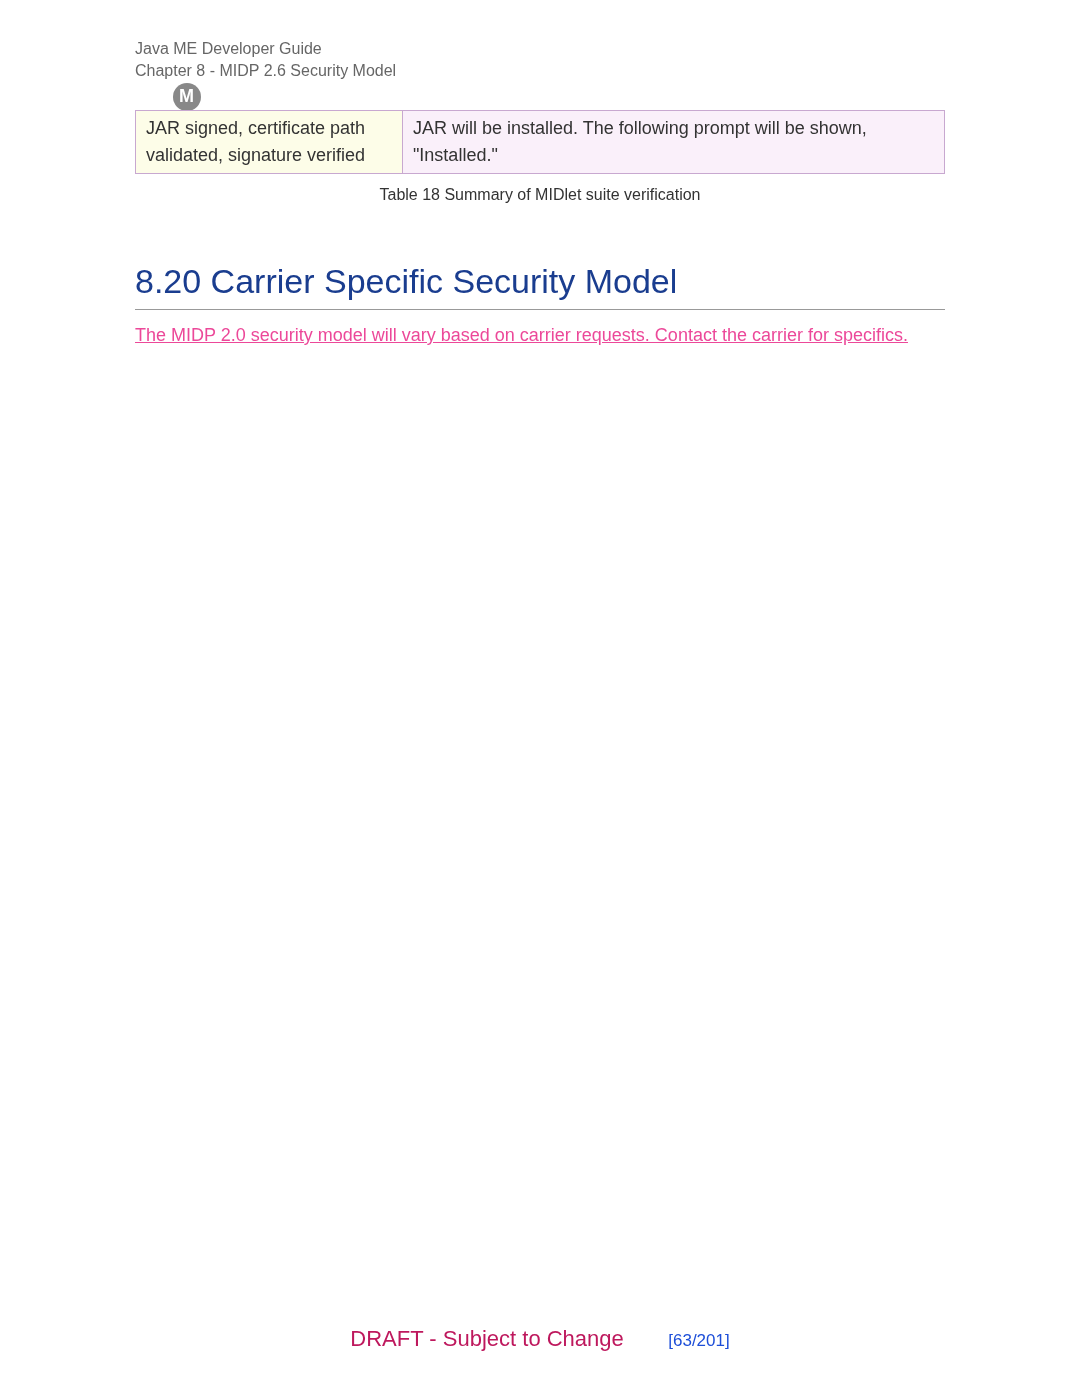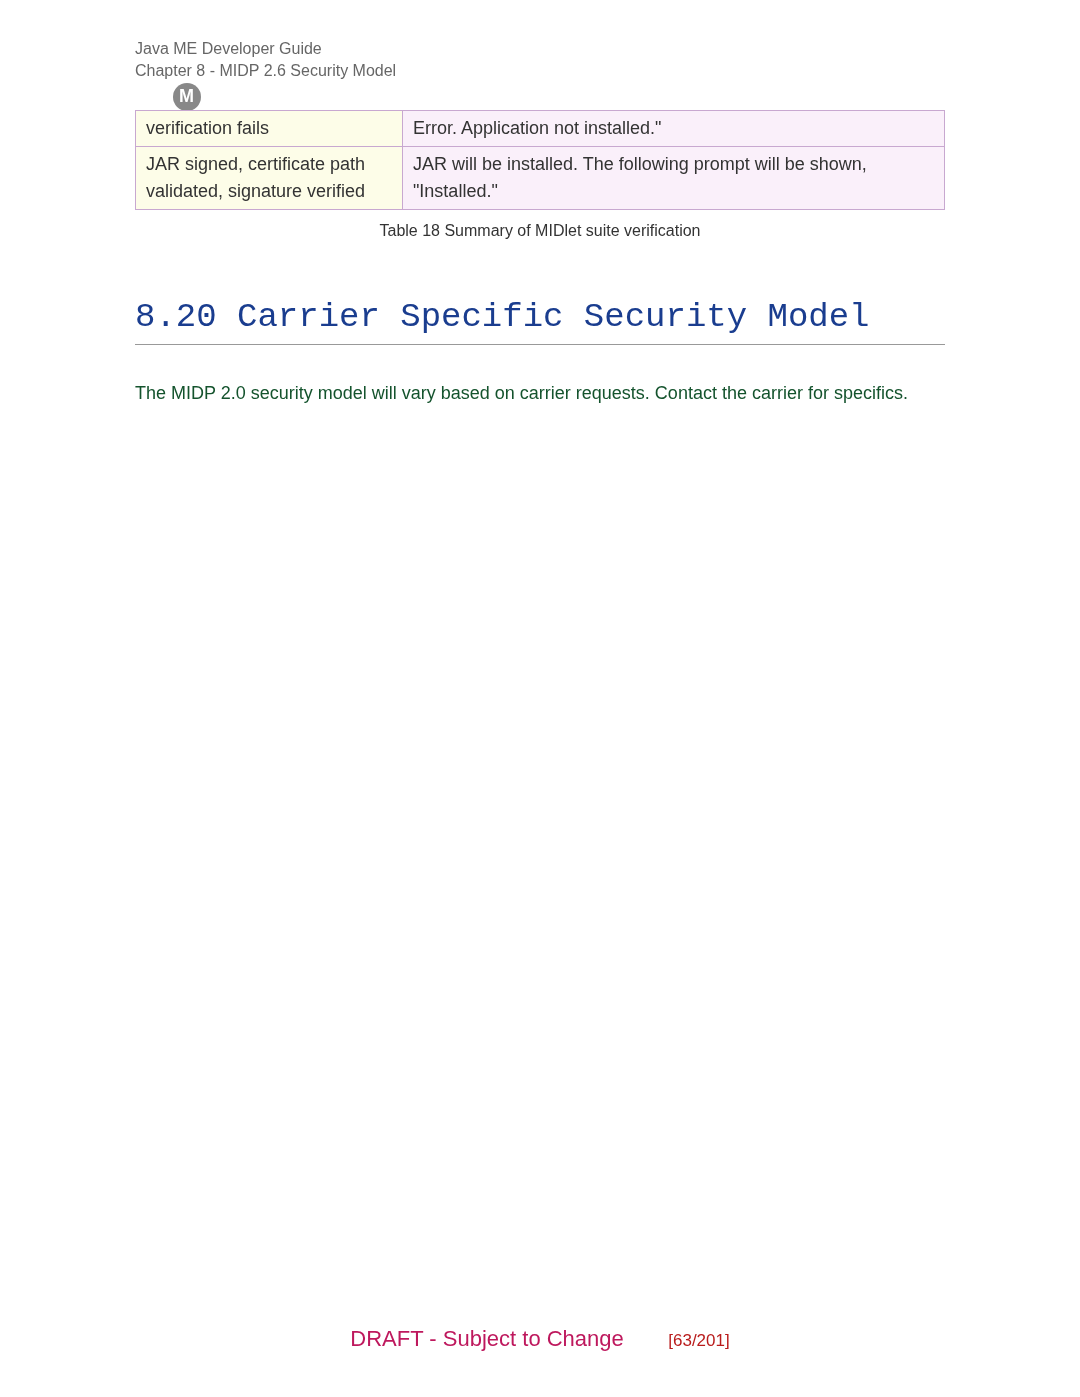--- a/index.html
+++ b/index.html
@@ -87,44 +87,45 @@
       color: #333;
       margin-top: 12px;
     }
     .section-heading {
       font-size: 34px;
       color: #1a3d8f;
       font-weight: normal;
       margin-top: 58px;
       padding-bottom: 8px;
       border-bottom: 1px solid #999;
-      font-family: Liberation Mono, monospace;
+      font-family: Liberation Sans, sans-serif;
     }
     .body-text {
       font-size: 18px;
-      color: #14532d;
-      margin-top: 31px;
+      color: #ec4899;
+      margin-top: 8px;
       line-height: 1.9;
+      text-decoration: underline;
     }
     .footer {
       position: absolute;
       bottom: 45px;
       left: 0;
       right: 0;
       text-align: center;
     }
     .footer-draft {
       font-size: 22px;
       color: #be185d;
       display: inline;
       text-align: right;
     }
     .footer-page {
       font-size: 17px;
-      color: #b91c1c;
+      color: #1d4ed8;
       margin-left: 40px;
       display: inline;
     }
   </style>
 </head>
 <body>
 
 <div class="header">
   <div class="header-text">
     <div>Java ME Developer Guide</div>
@@ -132,24 +133,20 @@
   </div>
   <div class="logo">
     <div class="logo-icon"></div>
     <div class="logo-text">MOTOROLA</div>
   </div>
 </div>
 
 <div class="content">
   <table>
     <tbody>
-        <tr>
-      <td class="col1">verification fails</td>
-      <td class="col2">Error. Application not installed."</td>
-    </tr>
     <tr>
       <td class="col1">JAR signed, certificate path validated, signature verified</td>
       <td class="col2">JAR will be installed. The following prompt will be shown, "Installed."</td>
     </tr>
   </tbody>
     </table>
   <div class="table-caption">Table 18 Summary of MIDlet suite verification</div>
 
   <h2 class="section-heading">8.20 Carrier Specific Security Model</h2>
   <p class="body-text">The MIDP 2.0 security model will vary based on carrier requests. Contact the carrier for specifics.</p>

